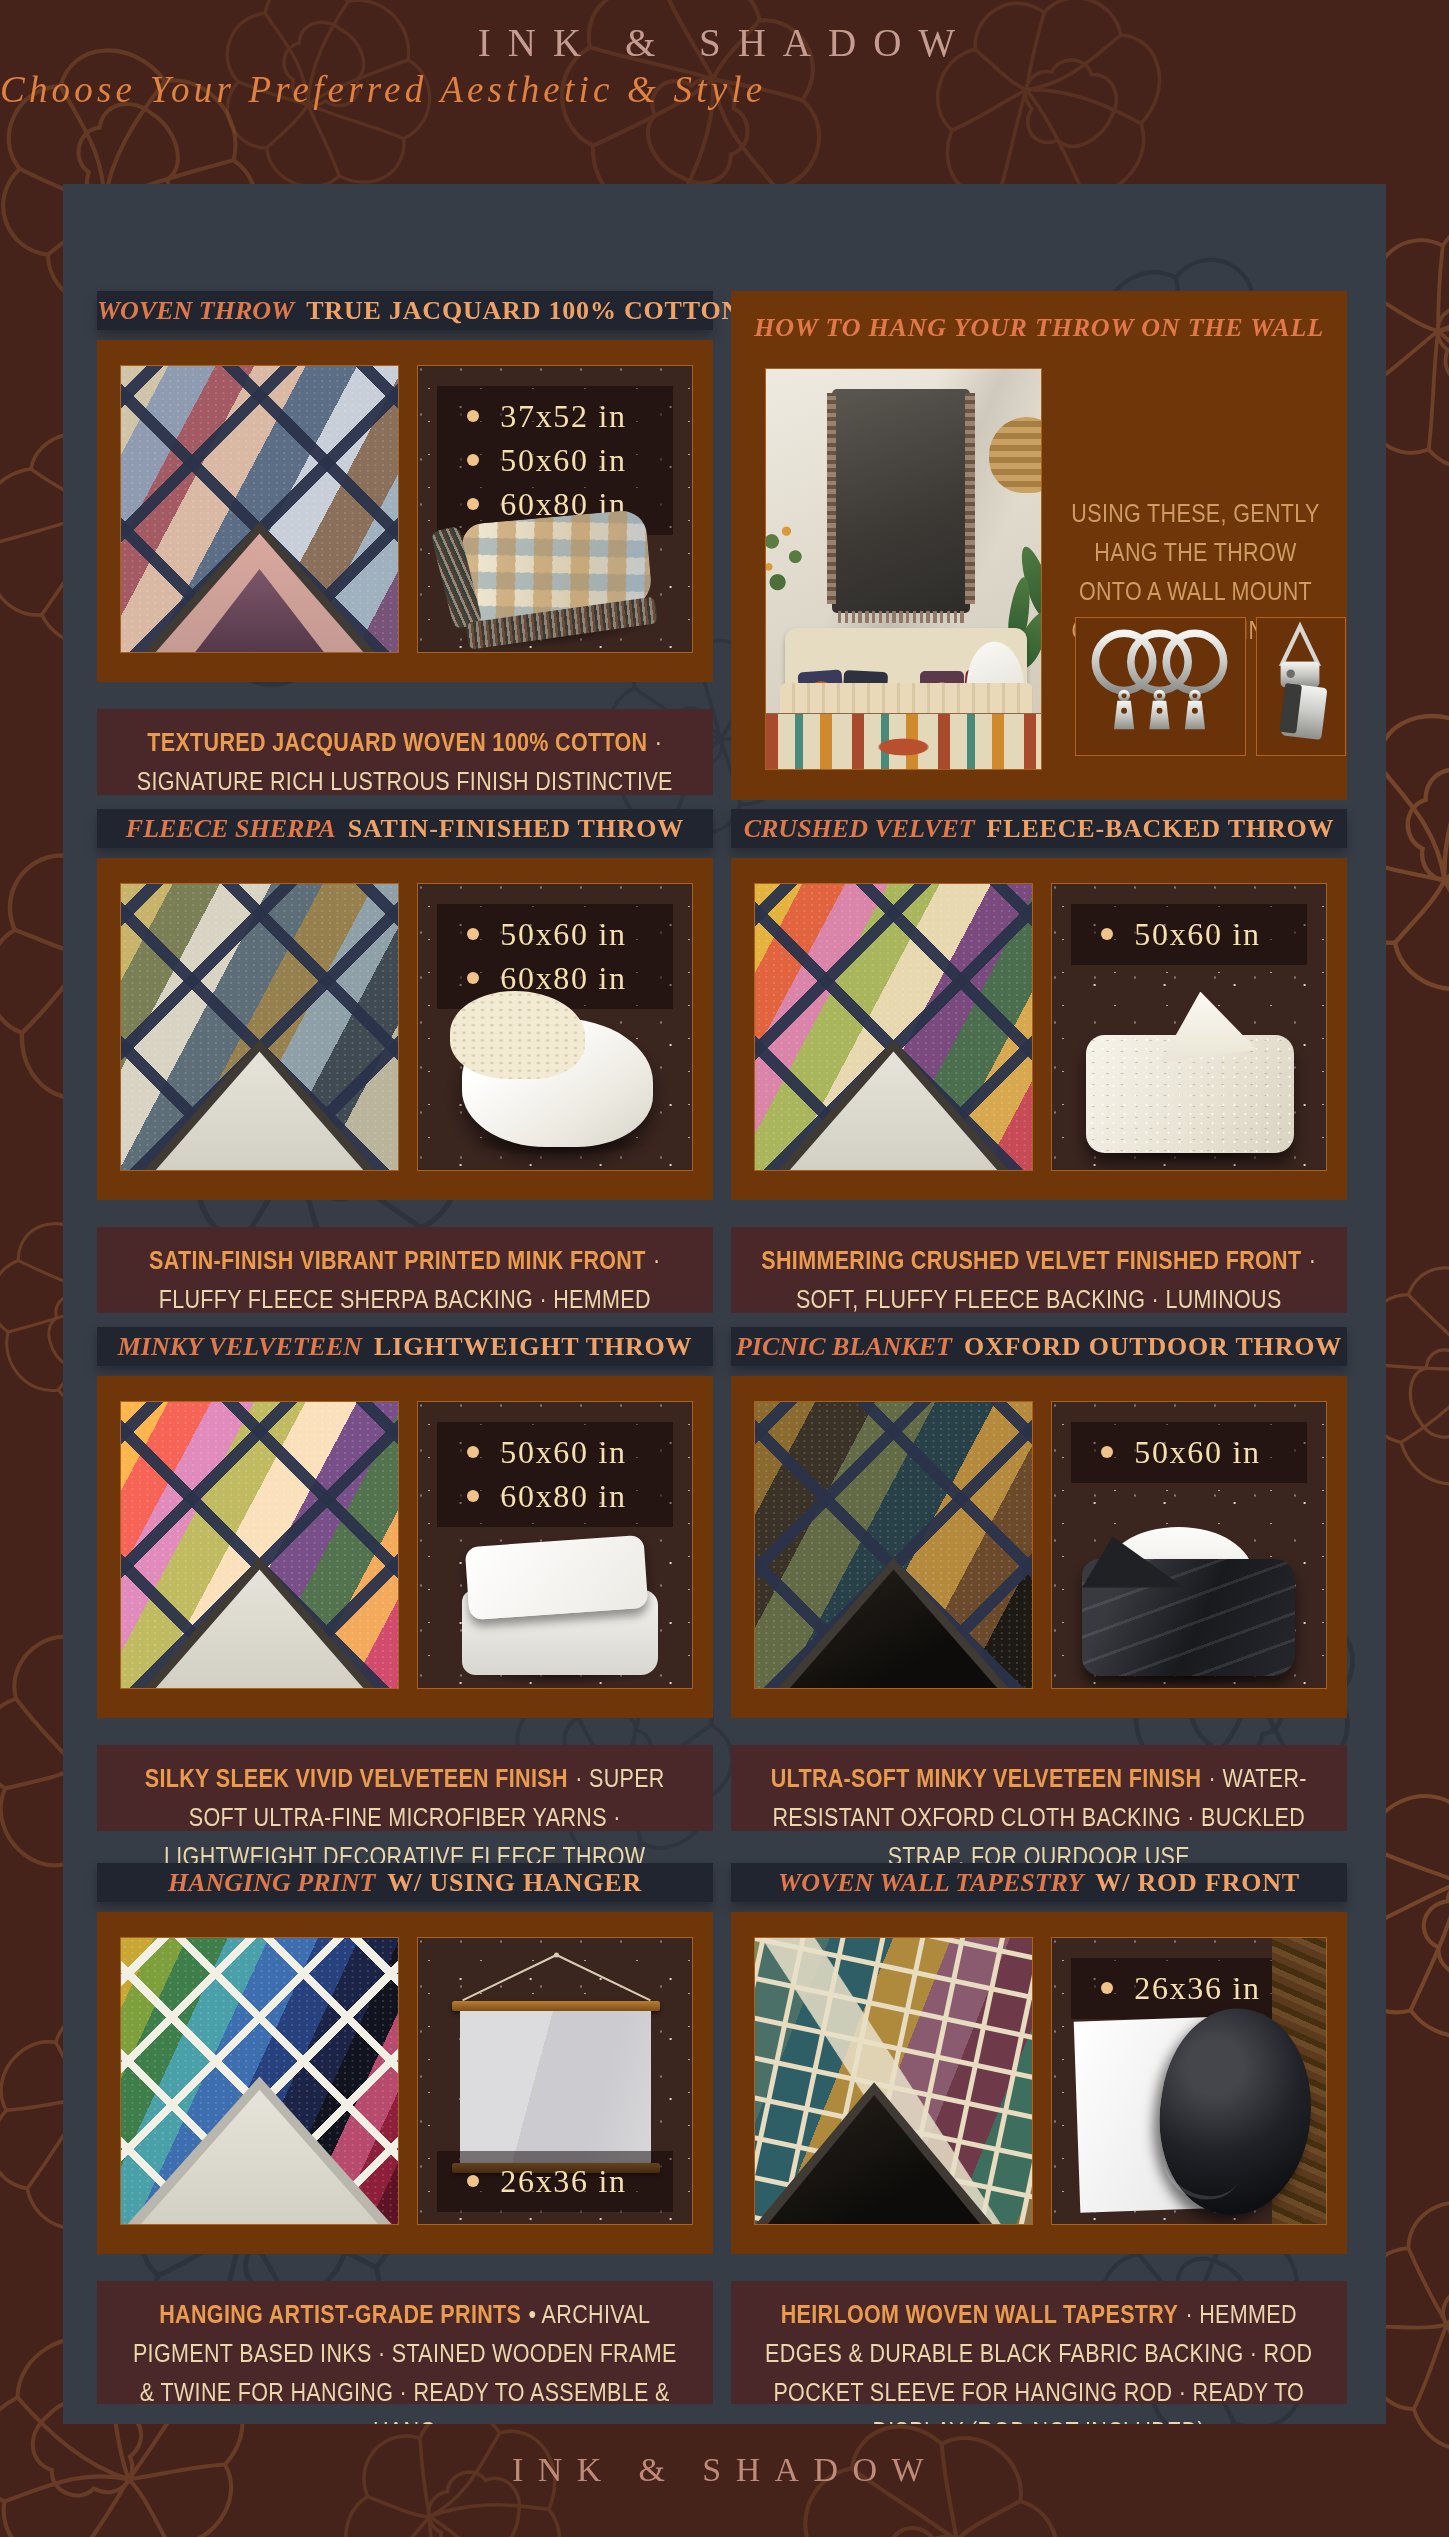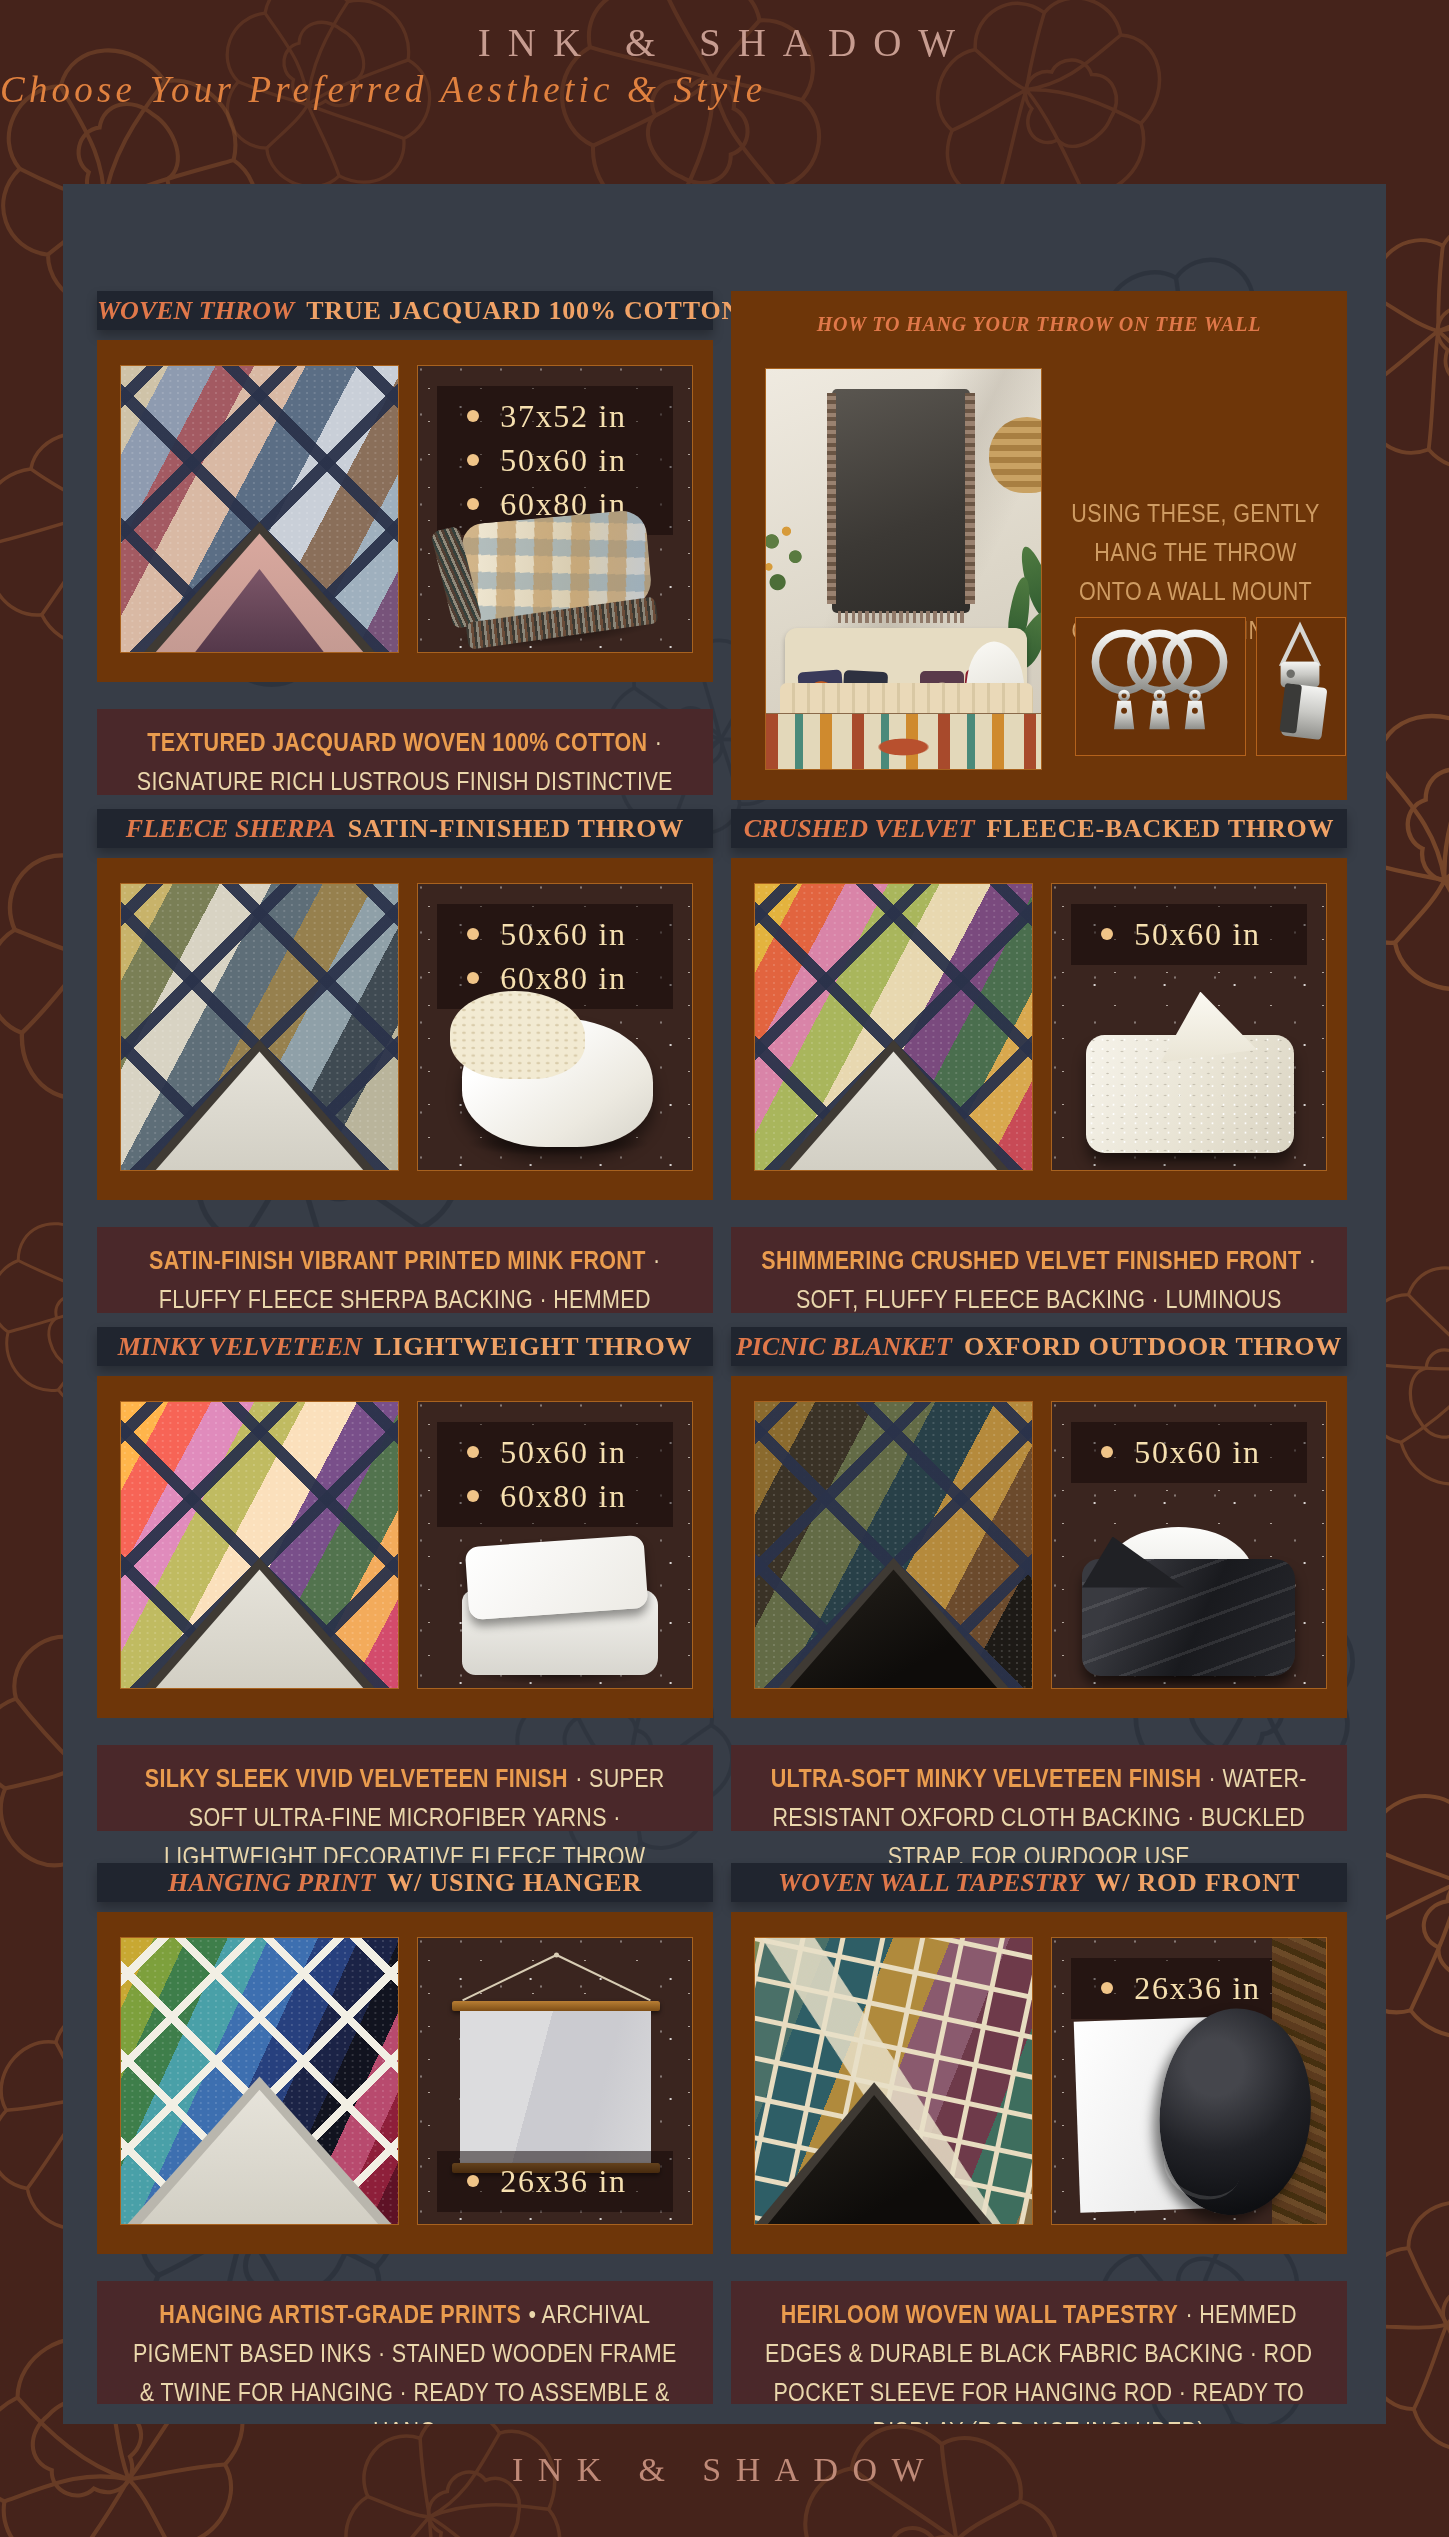--- a/index.html
+++ b/index.html
@@ -175,21 +175,21 @@
     padding:13.5px 24px 5px; text-align:center; }
   .cap-inner { width:114%; margin-left:-7%; transform:scaleX(.86); transform-origin:50% 0;
     font-family:"Liberation Sans", sans-serif; font-size:25px; line-height:39px; }
   .cap-lead { font-weight:700; color:#ea9c4e; letter-spacing:0.4px; margin-right:8.5px; }
   .cap-rest { font-weight:400; color:#ead7ac; letter-spacing:0.4px; }
   .cap2 { height:86px; } .cap3 { height:123px; }
 
   
   .howto { position:absolute; left:668px; top:107px; width:616px; height:509px; background:#6e3609; }
   .howto-title { position:absolute; top:22px; width:100%; text-align:center;
-    font-style:italic; font-weight:700; font-size:20px; color:#e0784a; letter-spacing:0.8px; }
+    font-style:italic; font-weight:700; font-size:26px; color:#e0784a; letter-spacing:0.8px; }
   .room { position:absolute; left:34px; top:77px; width:277px; height:402px; border:1.7px solid #a8621f;
     background:linear-gradient(160deg,#efeae0,#ddd7c9 55%,#cfc8ba); overflow:hidden; }
   .room-shade { position:absolute; inset:0;
     background:linear-gradient(115deg, transparent 38%, rgba(120,110,95,.22) 52%, transparent 68%); }
   .wallthrow { position:absolute; left:24%; top:5%; width:50%; height:56%; border-radius:5px;
     background:linear-gradient(160deg,#5a5650,#3c3935 60%,#2e2c29); }
   .wallthrow::before,.wallthrow::after { content:""; position:absolute; top:2%; bottom:4%; width:9.3px;
     background:repeating-linear-gradient(0deg,#9a8270 0 4.2px,#6a5544 4.2px 8.5px); }
   .wallthrow::before { left:-5px; } .wallthrow::after { right:-5px; }
   .wt-fringe { position:absolute; left:4%; bottom:-10px; width:92%; height:12px;

